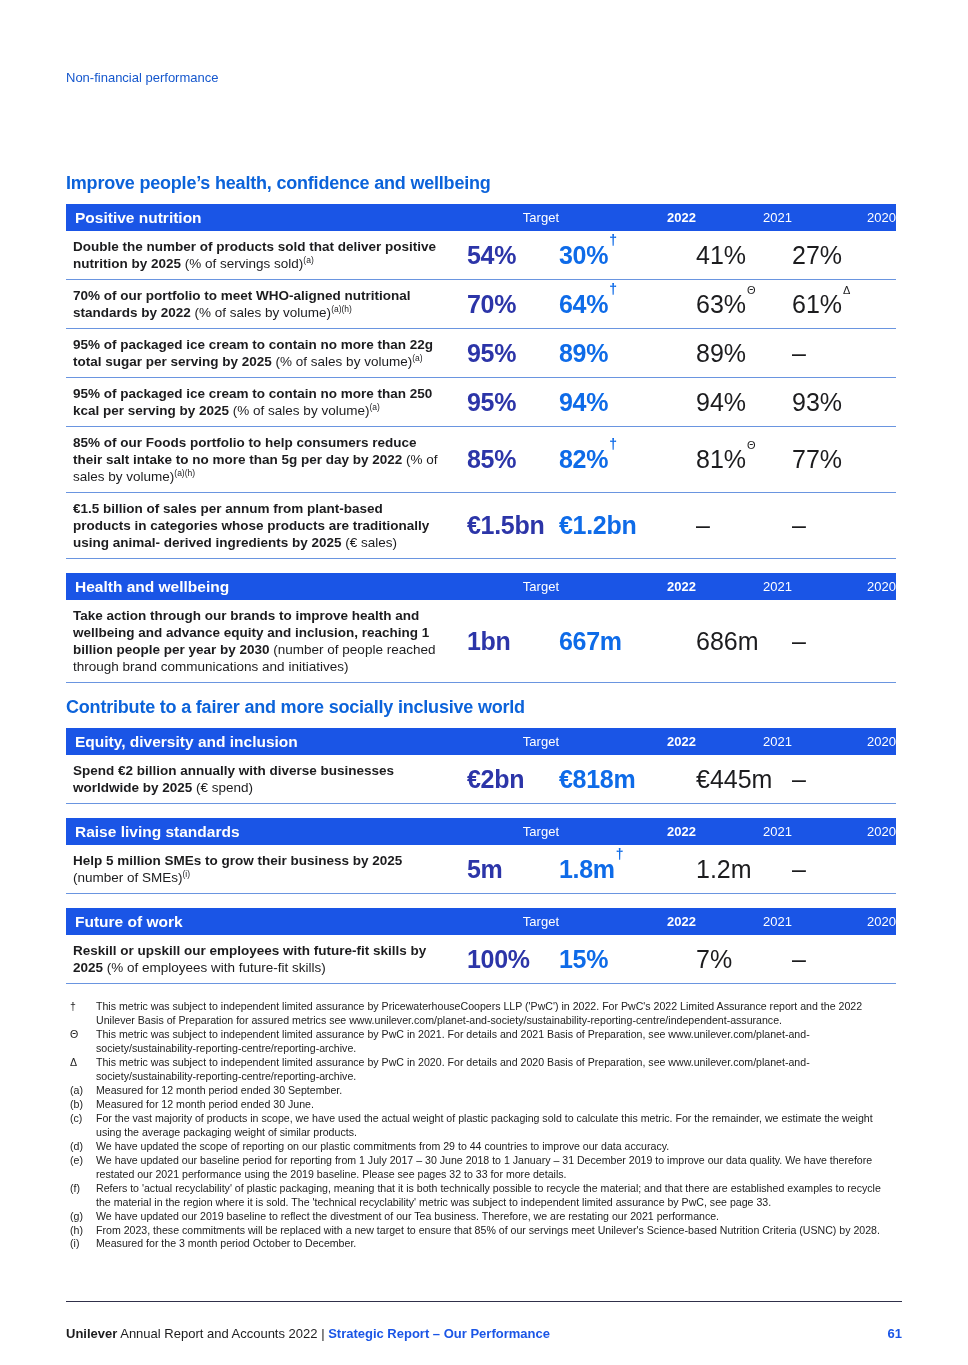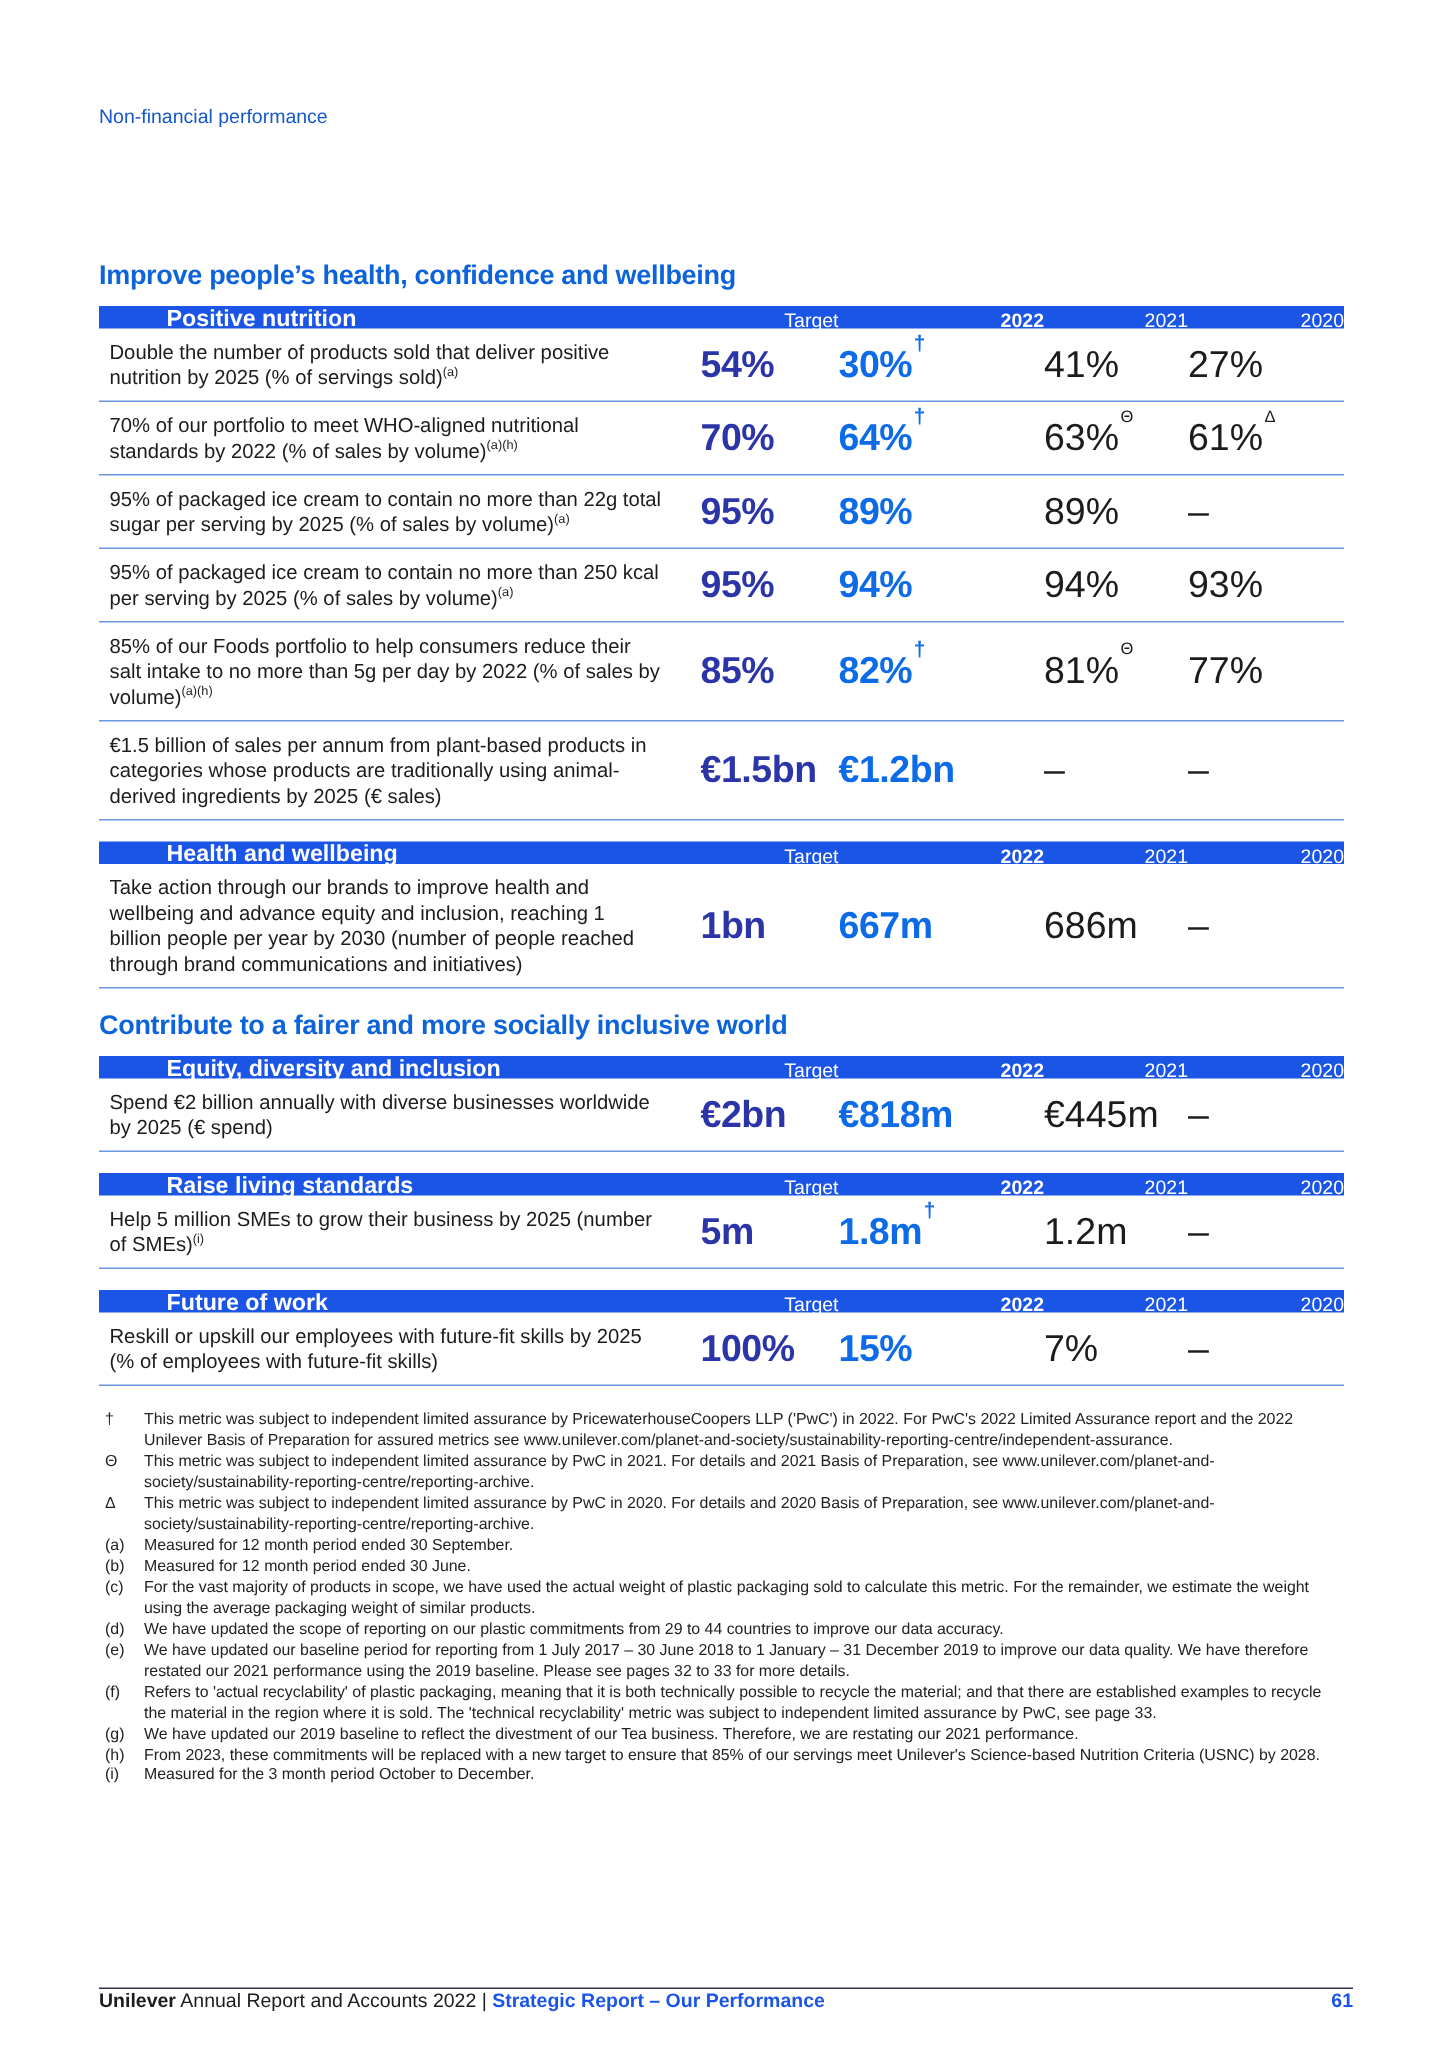--- a/index.html
+++ b/index.html
@@ -28,22 +28,21 @@
   }
   .section-title.second{margin-top:14px;}
   .grid-row{
     display:grid;
     grid-template-columns:1fr 92px 137px 96px 104px;
     align-items:center;
   }
   .bar{
     background:#1a55e6;
     color:#ffffff;
-    height:15px;
-    padding-left:36px;
+    height:27px;
   }
   .bar .bar-title{
     font-size:15.5px;
     font-weight:700;
     padding-left:9px;
   }
   .bar .col{
     font-size:13px;
     text-align:right;
     font-weight:400;
@@ -53,21 +52,21 @@
   .row{
     padding:7px 0;
     border-bottom:1.5px solid #6a95e0;
   }
   .desc{
     font-size:13.5px;
     line-height:1.26;
     padding-left:7px;
     padding-right:26px;
   }
-  .desc .b{font-weight:400;}
+  .desc .b{font-weight:700;}
   .desc sup{
     font-size:8.5px;
     vertical-align:super;
     line-height:0;
   }
   .cell{text-align:left;white-space:nowrap;}
   .vw{position:relative;display:inline-block;}
   .big{font-size:25px;font-weight:700;letter-spacing:-0.3px;}
   .target .big{color:#2c35a8;}
   .c2022 .big{color:#0e6be8;}
@@ -85,21 +84,21 @@
     line-height:1.32;
     color:#222222;
     padding-left:4px;
   }
   .fnote .sym{}
   .fnote .txt{}
   .footer{
     position:absolute;
     left:66px;right:66px;bottom:24px;
     border-top:1.5px solid #30304a;
-    padding-top:0;
+    padding-top:24px;
     display:flex;
     justify-content:space-between;
     font-size:13px;
     align-items:flex-start;
   }
   .footer .brand{font-weight:700;color:#1c1c1e;}
   .footer .rest{color:#1c1c1e;}
   .footer .sect{font-weight:700;color:#1a55e6;}
   .footer .pageno{font-weight:700;color:#1a55e6;}
 </style>

